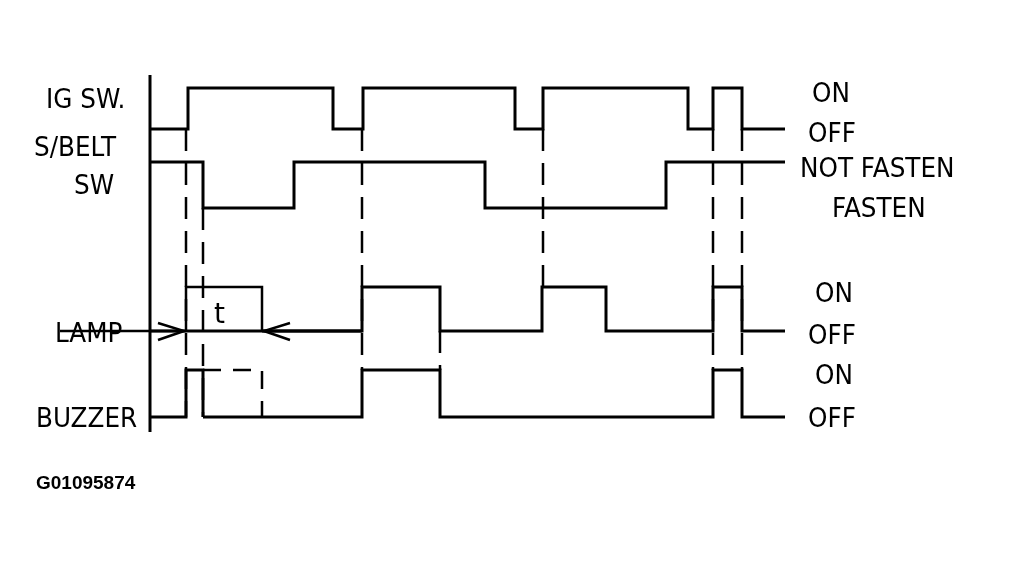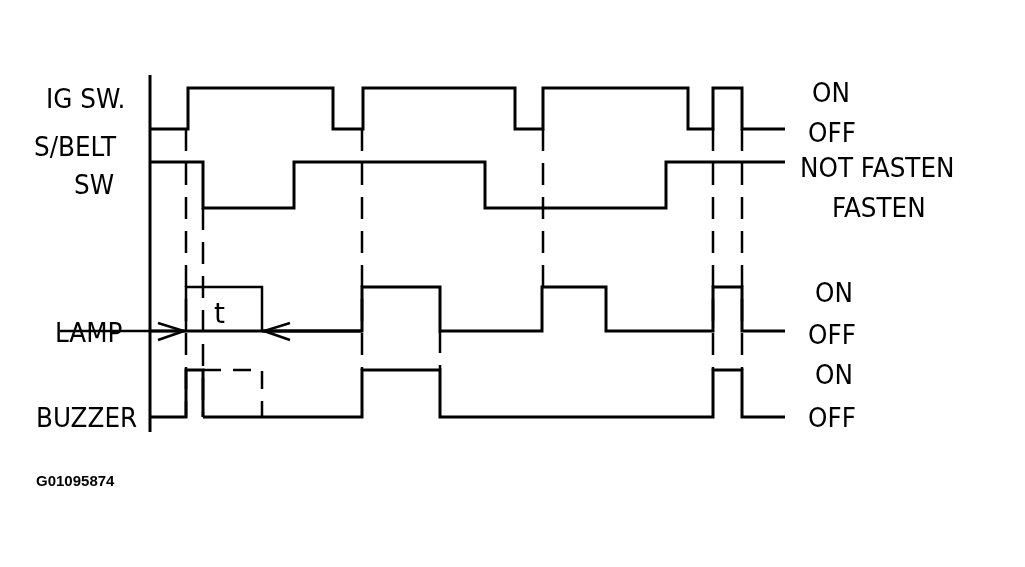--- a/index.html
+++ b/index.html
@@ -1,19 +1,19 @@
 <!DOCTYPE html>
 <html><head>
   <meta charset="utf-8">
   <style>
     html, body { margin: 0; padding: 0; background: #ffffff; }
     body { width: 1025px; height: 567px; position: relative; overflow: hidden; font-family: "DejaVu Sans", sans-serif; }
     #diagram { position: absolute; left: 0; top: 0; width: 1025px; height: 567px; }
     .lbl { position: absolute; color: #000; font-family: "DejaVu Sans", sans-serif; font-size: 26px; line-height: 1; letter-spacing: 0px; white-space: nowrap; transform: scaleX(0.95); transform-origin: left top; }
-    .code { position: absolute; left: 36px; top: 472px; font-family: "Liberation Sans", sans-serif; font-weight: bold; font-size: 15px; color: #000; }
+    .code { position: absolute; left: 36px; top: 472px; font-family: "Liberation Sans", sans-serif; font-weight: bold; font-size: 19px; color: #000; }
     .tlabel { position: absolute; font-family: "DejaVu Sans", sans-serif; font-size: 28px; color: #000; line-height: 1; }
   </style>
 </head>
 <body>
 
 <svg id="diagram" viewBox="0 0 1025 567" xmlns="http://www.w3.org/2000/svg">
   <g id="dashes">
       <line x1="186" x2="186" y1="129" y2="417" stroke="#000" stroke-width="2.5" stroke-dasharray="22,12"></line>
       <line x1="203" x2="203" y1="208" y2="417" stroke="#000" stroke-width="2.5" stroke-dasharray="22,12"></line>
       <line x1="362" x2="362" y1="129" y2="370" stroke="#000" stroke-width="2.5" stroke-dasharray="22,12"></line>

